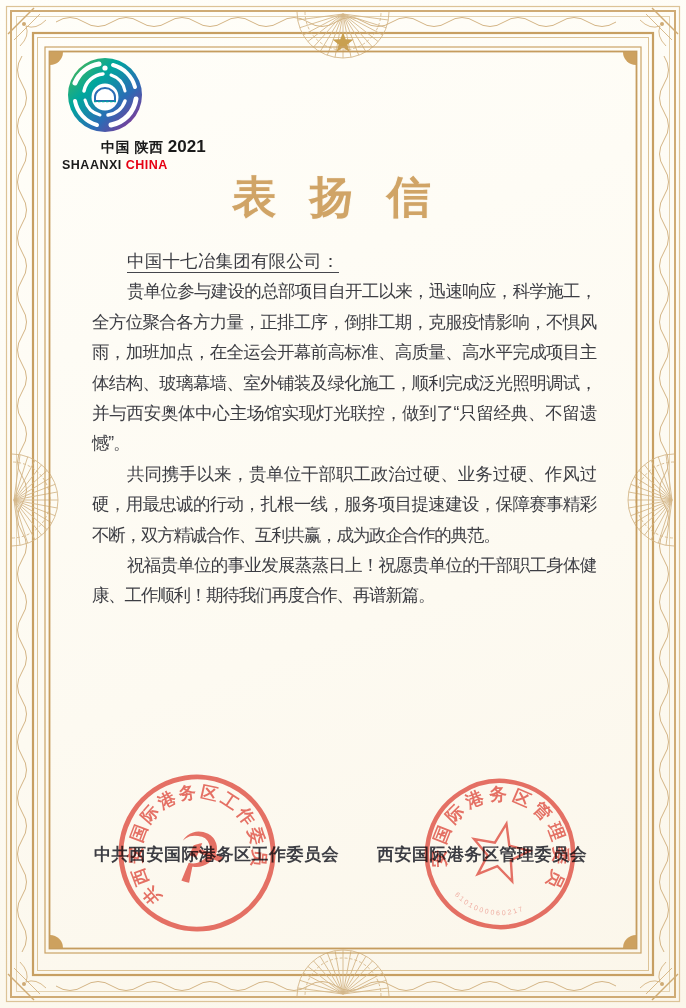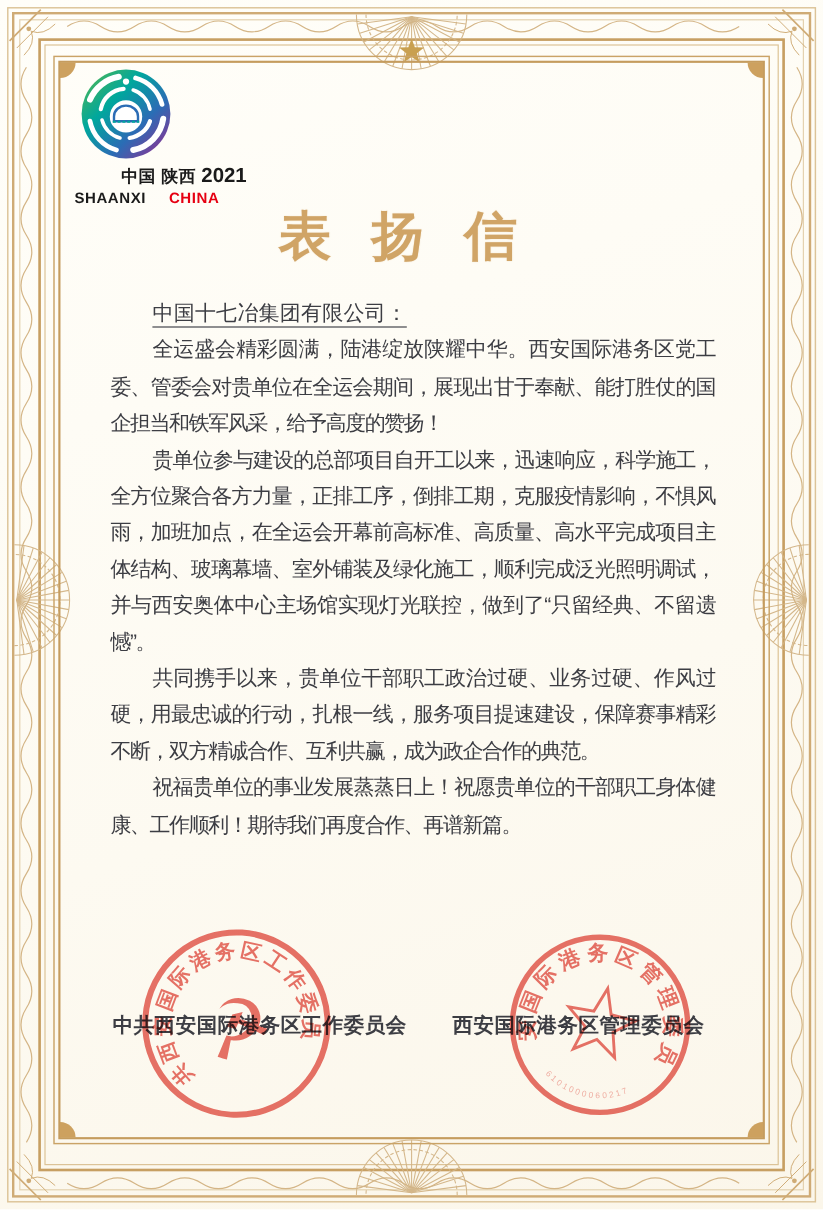--- a/index.html
+++ b/index.html
@@ -11,21 +11,21 @@
   .frame-svg{position:absolute;left:0;top:0;z-index:1;pointer-events:none;}
 
   
   .logo{position:absolute;left:62px;top:56px;width:112px;z-index:2;text-align:left;}
   .logo-emblem{display:block;margin-left:4px;}
   .logo-line1{margin-top:3px;font-weight:bold;color:#1a1a1a;font-size:14px;
               letter-spacing:0.5px;white-space:nowrap;margin-left:39px;}
   .logo-line1 .year{font-size:17px;letter-spacing:0;}
   .logo-line2{font-weight:bold;font-size:12.5px;color:#1a1a1a;letter-spacing:0.5px;
               margin-top:1px;white-space:nowrap;}
-  .logo-line2 .cn-red{color:#e60012;margin-left:15px;}
+  .logo-line2 .cn-red{color:#e60012;}
 
   
   .title{position:absolute;left:0;top:168px;width:672px;text-align:center;z-index:2;
          font-family:"DejaVu Serif",serif;font-weight:bold;font-size:44px;
          color:#d0a466;letter-spacing:9px;text-shadow:0 0 1px rgba(208,164,102,.45);}
 
   
   .body-text{position:absolute;left:92px;top:246px;width:504px;z-index:2;
              color:#3c3d43;font-size:17.5px;line-height:30.4px;letter-spacing:-1.2px;
              text-align:justify;}
@@ -146,21 +146,20 @@
     <div class="logo-line2">
       <span>SHAANXI</span>
       <span class="cn-red">CHINA</span>
     </div>
   </div>
 
   <div class="title">表 扬 信</div>
 
   <div class="body-text">
     <p class="recipient"><span>中国十七冶集团有限公司：</span></p>
-    <p>全运盛会精彩圆满，陆港绽放陕耀中华。西安国际港务区党工委、管委会对贵单位在全运会期间，展现出甘于奉献、能打胜仗的国企担当和铁军风采，给予高度的赞扬！</p>
     <p>贵单位参与建设的总部项目自开工以来，迅速响应，科学施工，全方位聚合各方力量，正排工序，倒排工期，克服疫情影响，不惧风雨，加班加点，在全运会开幕前高标准、高质量、高水平完成项目主体结构、玻璃幕墙、室外铺装及绿化施工，顺利完成泛光照明调试，并与西安奥体中心主场馆实现灯光联控，做到了“只留经典、不留遗憾”。</p>
     <p>共同携手以来，贵单位干部职工政治过硬、业务过硬、作风过硬，用最忠诚的行动，扎根一线，服务项目提速建设，保障赛事精彩不断，双方精诚合作、互利共赢，成为政企合作的典范。</p>
     <p>祝福贵单位的事业发展蒸蒸日上！祝愿贵单位的干部职工身体健康、工作顺利！期待我们再度合作、再谱新篇。</p>
   </div>
 
   <div class="sig sig-left">中共西安国际港务区工作委员会</div>
   <div class="sig sig-right">西安国际港务区管理委员会</div>
 
   <svg class="seal seal-left" width="170" height="170" viewBox="-85 -85 170 170">
     <g transform="rotate(-18)" stroke="#e2544a" fill="#e2544a">

